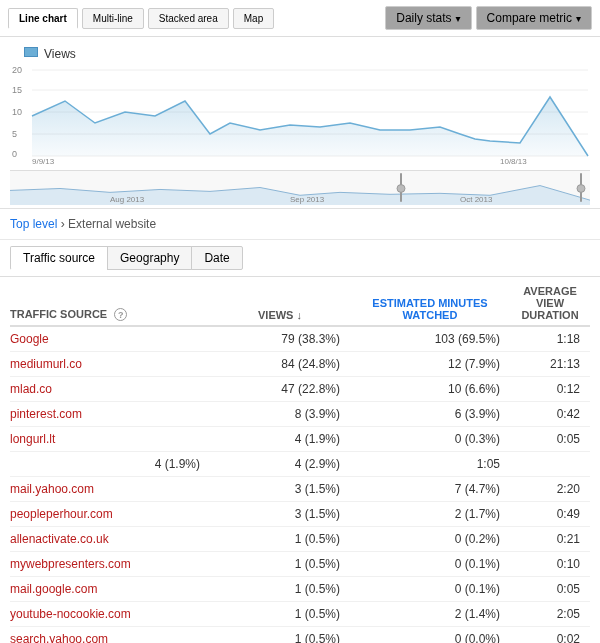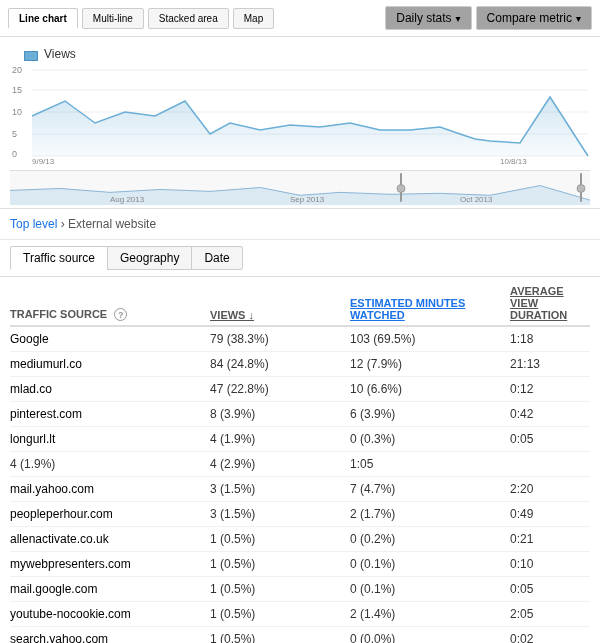--- a/index.html
+++ b/index.html
@@ -43,21 +43,21 @@
       font-size: 10px;
     }
 
     
     .chart-area {
       padding: 10px 10px 0 10px;
       border-bottom: 1px solid #e0e0e0;
     }
     .legend {
       display: flex;
-      align-items: flex-end;
+      align-items: flex-start;
       gap: 6px;
       margin-bottom: 4px;
       font-size: 12px;
       padding-left: 14px;
     }
     .legend-box {
       width: 14px;
       height: 10px;
       background: #6baed6;
       border: 1px solid #4a8fbf;
@@ -116,36 +116,36 @@
       border-bottom: 2px solid #ddd;
       align-items: end;
     }
     .col-header {
       font-size: 11px;
       font-weight: bold;
       color: #555;
       text-transform: uppercase;
     }
     .col-header.blue { color: #1a73e8; font-size: 11px; }
-    .col-header.right { text-align: left; text-decoration: underline; }
+    .col-header.right { text-align: center; }
 
     .table-row {
       display: grid;
       grid-template-columns: 1fr 140px 160px 80px;
       padding: 5px 0;
       border-bottom: 1px solid #f0f0f0;
       align-items: center;
       font-size: 12px;
     }
     .source-link {
-      color: #000000;
+      color: #b91c1c;
       text-decoration: none;
       cursor: pointer;
     }
-    .cell-right { text-align: left; padding-right: 10px; }
+    .cell-right { text-align: right; padding-right: 10px; }
     .info-icon {
       display: inline-block;
       width: 13px;
       height: 13px;
       border-radius: 50%;
       border: 1px solid #999;
       font-size: 9px;
       text-align: center;
       line-height: 12px;
       color: #999;

